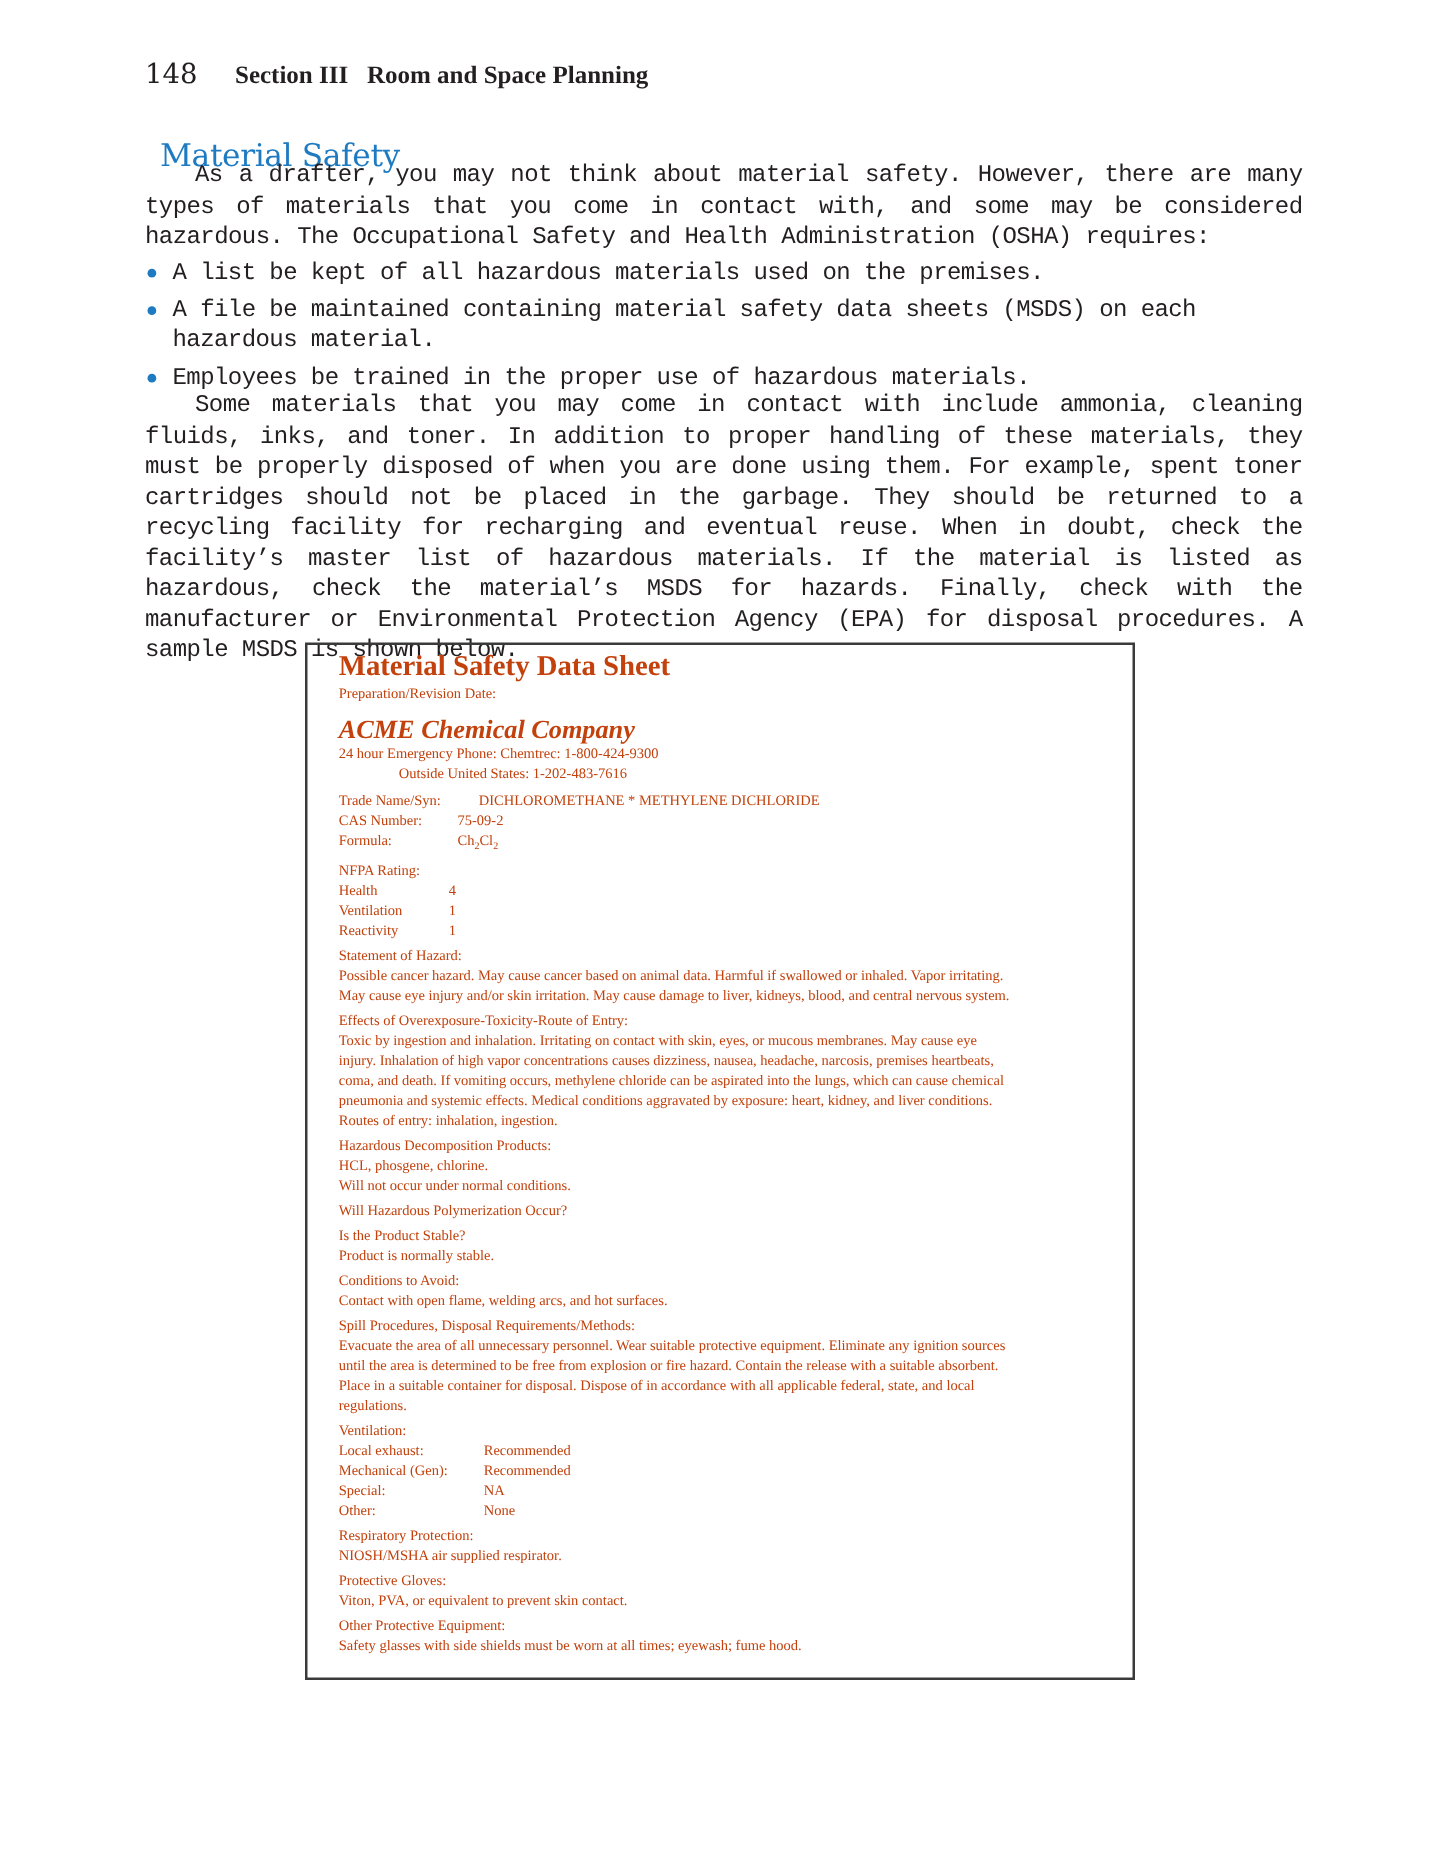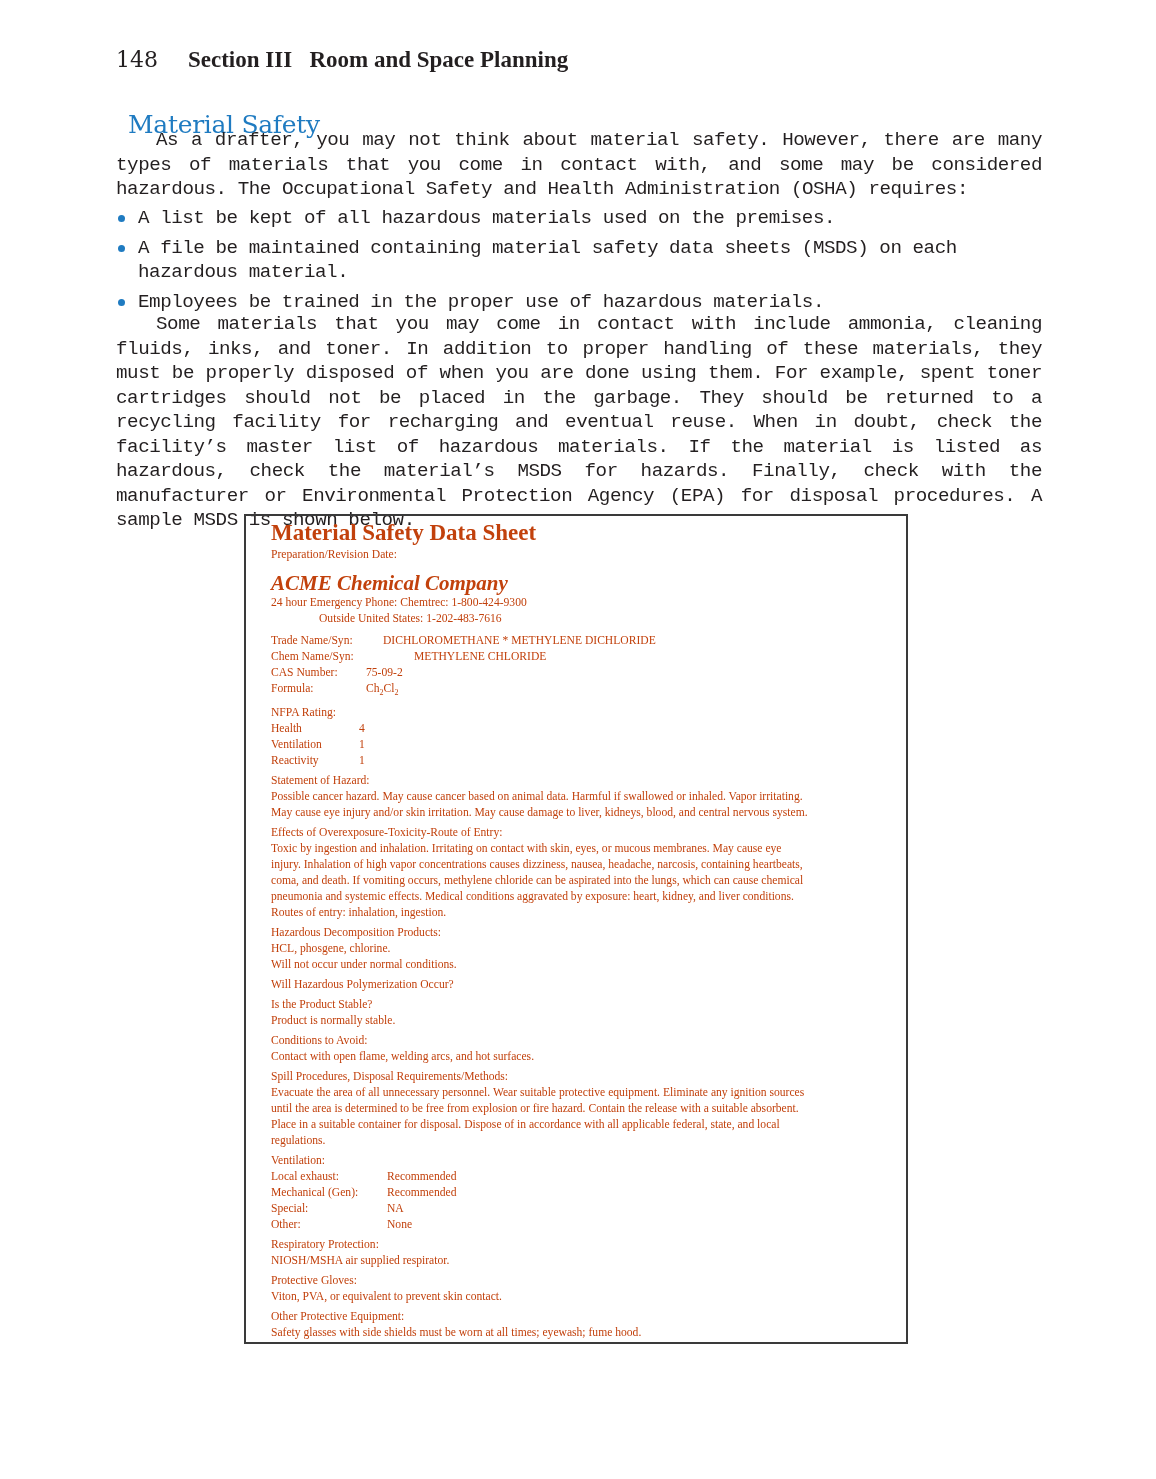--- a/index.html
+++ b/index.html
@@ -1,19 +1,19 @@
 <!DOCTYPE html>
 <html><head>
 <meta charset="utf-8">
 <style>
   html, body { margin: 0; padding: 0; background: #ffffff; }
   body { width: 1156px; height: 1479px; position: relative; overflow: hidden; color: #231f20; font-family: "DejaVu Serif", serif; }
   .running-head { position: absolute; left: 116px; top: 47px; font-size: 21px; }
   .running-head .pg { font-family: "DejaVu Serif", serif; font-size: 22px; }
-  .running-head .sec { font-family: "Liberation Serif", serif; font-weight: bold; font-size: 23px; margin-left: 30px; }
+  .running-head .sec { font-family: "Liberation Serif", serif; font-weight: bold; font-size: 20px; margin-left: 30px; }
   .h1 { position: absolute; left: 116px; top: 98px; font-family: "DejaVu Serif", serif; font-size: 25px; color: #1f7bc1; font-weight: normal; margin: 12px; letter-spacing: -0.3px; text-align: center; }
   .body { position: absolute; left: 116px; top: 128px; width: 926px; font-family: Liberation Mono, monospace; font-size: 19.2px; line-height: 24.5px; text-align: justify; letter-spacing: -0.45px; }
   .body p { margin: 0; text-indent: 40px; }
   .body ul { list-style: none; margin: 4px 0 4px 0; padding: 0; }
   .body li { position: relative; padding-left: 22px; margin: 0 0 5.5px 0; text-align: left; }
   .body li .dot { position: absolute; left: 2px; top: 9px; width: 7px; height: 7px; border-radius: 50%; background: #1f7bc1; }
   .msds { position: absolute; left: 244px; top: 514px; width: 664px; height: 830px; border: 2px solid #3a3a3a; box-sizing: border-box; font-family: "Liberation Serif", serif; color: #c2410c; }
   .msds-inner { position: absolute; left: 25px; top: 3px; right: 20px; }
   .msds-title { font-weight: bold; font-size: 23px; line-height: 28px; margin: 0; }
   .small { font-size: 11.6px; line-height: 16px; }
@@ -47,36 +47,35 @@
 
 <div class="msds">
   <div class="msds-inner">
     <div class="msds-title">Material Safety Data Sheet</div>
     <div class="small prep">Preparation/Revision Date:</div>
     <div class="company">ACME Chemical Company</div>
     <div class="small b">24 hour Emergency Phone:  Chemtrec: 1-800-424-9300</div>
     <div class="small b indent-phone">Outside United States: 1-202-483-7616</div>
     <div class="gap"></div>
     <div class="small"><span class="lbl" style="width:112px">Trade Name/Syn:</span><span class="b">DICHLOROMETHANE * METHYLENE DICHLORIDE</span></div>
-    <div class="small"><span class="lbl" style="width:143px">Chem Name/Syn:</span><span class="b">METHYLENE CHLORIDE</span></div>
     <div class="small"><span class="lbl" style="width:95px">CAS Number:</span><span class="b">75-09-2</span></div>
     <div class="small"><span class="lbl" style="width:95px">Formula:</span><span class="b"><span>Ch</span><span class="sub">2</span><span>Cl</span><span class="sub">2</span></span></div>
 
     <div class="small b section">NFPA Rating:</div>
     <div class="small"><span class="lbl" style="width:88px">Health</span><span>4</span></div>
     <div class="small"><span class="lbl" style="width:88px">Ventilation</span><span>1</span></div>
     <div class="small"><span class="lbl" style="width:88px">Reactivity</span><span>1</span></div>
 
     <div class="small b section">Statement of Hazard:</div>
     <div class="small">Possible cancer hazard. May cause cancer based on animal data. Harmful if swallowed or inhaled. Vapor irritating.</div>
     <div class="small">May cause eye injury and/or skin irritation. May cause damage to liver, kidneys, blood, and central nervous system.</div>
 
     <div class="small b section">Effects of Overexposure-Toxicity-Route of Entry:</div>
     <div class="small">Toxic by ingestion and inhalation. Irritating on contact with skin, eyes, or mucous membranes. May cause eye</div>
-    <div class="small">injury. Inhalation of high vapor concentrations causes dizziness, nausea, headache, narcosis, containing heartbeats,</div>
+    <div class="small">injury. Inhalation of high vapor concentrations causes dizziness, nausea, headache, narcosis, premises heartbeats,</div>
     <div class="small">coma, and death. If vomiting occurs, methylene chloride can be aspirated into the lungs, which can cause chemical</div>
     <div class="small">pneumonia and systemic effects. Medical conditions aggravated by exposure: heart, kidney, and liver conditions.</div>
     <div class="small">Routes of entry: inhalation, ingestion.</div>
 
     <div class="small b section">Hazardous Decomposition Products:</div>
     <div class="small">HCL, phosgene, chlorine.</div>
 
     <div class="small">Will not occur under normal conditions.</div>
     <div class="small b section">Will Hazardous Polymerization Occur?</div>
 

